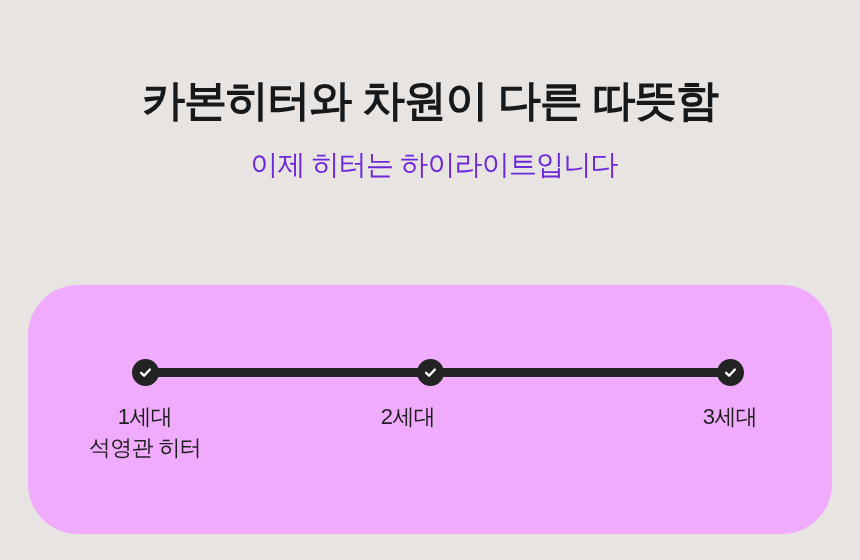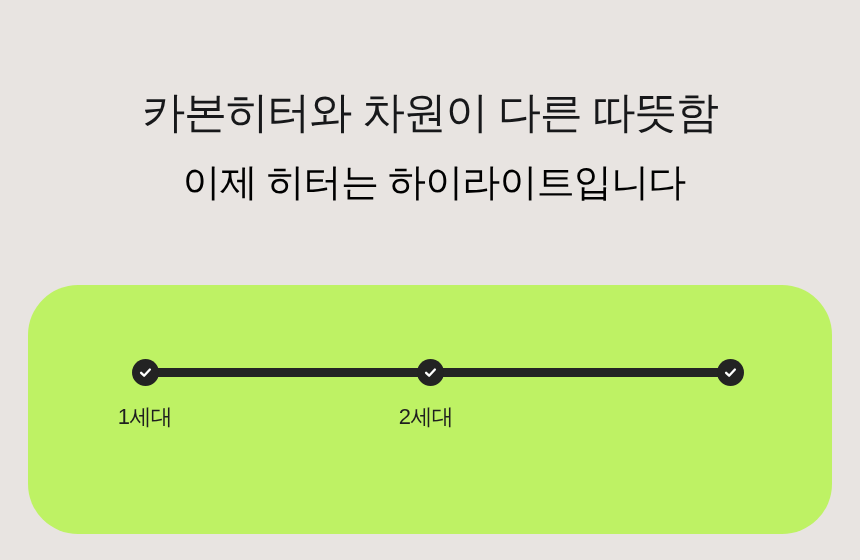--- a/index.html
+++ b/index.html
@@ -23,45 +23,45 @@
   
   .heading-block {
     position: absolute;
     left: 0;
     top: 72px;
     width: 860px;
     text-align: center;
   }
   .headline {
     font-size: 43px;
-    font-weight: 400;
+    font-weight: 700;
     letter-spacing: -1.2px;
     color: #17181a;
     line-height: 1.16;
-    margin: 16px;
+    margin: 4px;
     white-space: nowrap;
   }
   .subheadline {
-    font-size: 38px;
+    font-size: 28px;
     font-weight: 400;
     letter-spacing: -0.8px;
-    color: #000000;
+    color: #6d28d9;
     line-height: 1.2;
     margin: 22px 0 0 8px;
     white-space: nowrap;
   }
 
   
   .timeline-card {
     position: absolute;
     left: 28px;
     top: 285px;
     width: 804px;
     height: 249px;
-    background: #bef264;
+    background: #f0abfc;
     border-radius: 50px;
   }
 
   .timeline {
     position: absolute;
     left: 0;
     top: 0;
     width: 804px;
     height: 249px;
   }
@@ -110,21 +110,21 @@
     color: #1f1f1f;
   }
   .node-label .gen {
     display: block;
   }
   .node-label .name {
     display: block;
   }
 
   .label-1 { left: 117px; }
-  .label-2 { left: 398px; }
+  .label-2 { left: 380px; }
   .label-3 { left: 702px; width: 170px; margin-left: -85px; }
 </style>
 </head>
 <body>
 
 <div class="promo-root">
 
   <div class="heading-block">
     <h1 class="headline">카본히터와 차원이 다른 따뜻함</h1>
     <p class="subheadline">이제 히터는 하이라이트입니다</p>
@@ -154,25 +154,27 @@
       <div class="node node-3">
         <span>
           <svg width="15" height="15" viewBox="0 0 15 15" aria-hidden="true">
             <path d="M3.1 7.8 L6.1 10.7 L11.9 4.5" fill="none" stroke="#ffffff" stroke-width="2.3" stroke-linecap="round" stroke-linejoin="round"></path>
           </svg>
         </span>
       </div>
 
       <div class="node-label label-1">
         <span class="gen">1세대</span>
+        <span class="name">석영관 히터</span>
       </div>
 
       <div class="node-label label-2">
         <span class="gen">2세대</span>
       </div>
 
       <div class="node-label label-3">
+        <span class="gen">3세대</span>
       </div>
 
     </div>
   </div>
 
 </div>
 
 </body></html>

